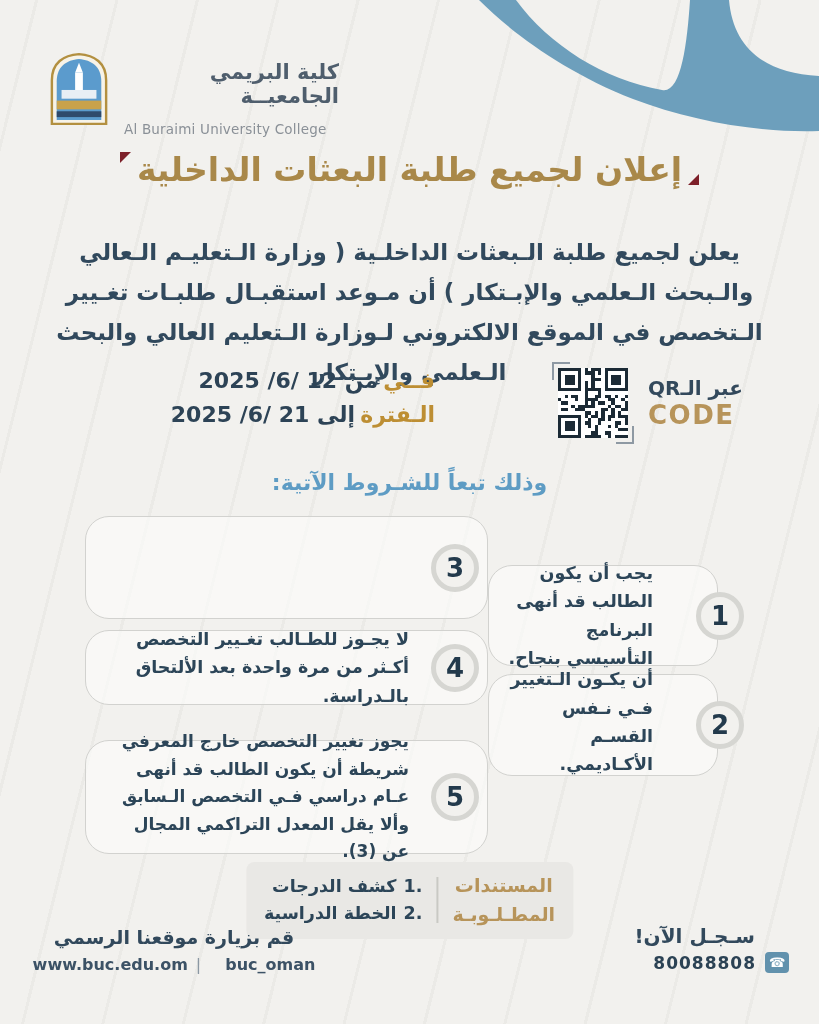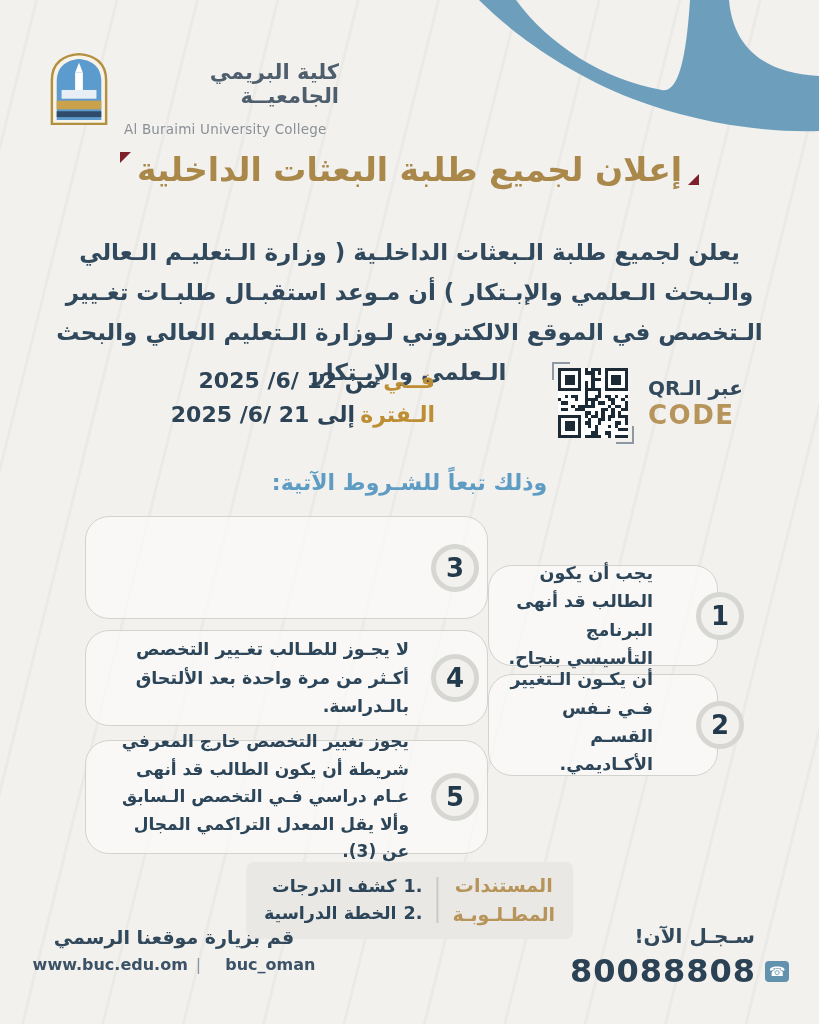--- a/index.html
+++ b/index.html
@@ -52,21 +52,21 @@
       font-size:22px; font-weight:800; color:#5e9cc4; direction:rtl; }
   .cond-box{ position:absolute; border:1.5px solid #d2d2cf; border-radius:24px;
       background:rgba(252,252,250,.65); display:flex; align-items:center; direction:rtl; }
   .cond-text{ color:#2c4558; font-weight:700; text-align:right; line-height:1.62; width:100%; }
   .circle{ position:absolute; top:50%; transform:translateY(-50%); width:48px; height:48px;
       border-radius:50%; background:#f2f1ee; border:5px solid #d6d6d2; display:flex;
       align-items:center; justify-content:center; font-size:26px; font-weight:800; color:#233a4c; }
   .box-1{ left:488px; top:565px; width:230px; height:101px; padding:10px 64px 10px 16px; font-size:17.5px;}
   .box-2{ left:488px; top:674px; width:230px; height:102px; padding:10px 64px 16px 16px; font-size:17.5px;}
   .box-3{ left:85px;  top:516px; width:403px; height:103px; padding:10px 78px 10px 24px; font-size:17.5px;}
-  .box-4{ left:85px;  top:630px; width:403px; height:96px; padding:10px 78px 10px 24px; font-size:17.5px;justify-content:flex-end;}
+  .box-4{ left:85px;  top:630px; width:403px; height:75px; padding:10px 78px 10px 24px; font-size:17.5px;justify-content:flex-end;}
   .box-5{ left:85px;  top:740px; width:403px; height:114px; padding:10px 78px 10px 22px; font-size:17px;justify-content:flex-end;}
   .circle-in{ right:8px; }     
   .circle-edge{ right:-27px; } 
 
   
   .docs{ position:absolute; top:862px; left:50%; transform:translateX(-50%);
       background:#e9e8e5; border-radius:8px; display:flex; direction:rtl;
       align-items:center; gap:14px; padding:9px 18px; }
   .docs-label{ color:#b7945a; font-weight:800; font-size:19px; line-height:1.55; text-align:center; }
   .docs-div{ width:2px; height:46px; background:#c9c9c4; }
@@ -76,21 +76,21 @@
 
   
   .footer-left{ position:absolute; left:52px; top:926px; width:244px; text-align:center; }
   .visit{ font-size:19px; font-weight:800; color:#32495c; direction:rtl; }
   .site-row{ margin-top:7px; display:flex; align-items:center; justify-content:center; gap:8px;
       color:#3c5266; font-size:16px; font-weight:600; }
   .sep{ color:#8b98a3; font-weight:400; }
   .footer-right{ position:absolute; right:30px; top:924px; display:flex; flex-direction:column; align-items:flex-end; }
   .register{ font-size:20px; font-weight:800; color:#32495c; direction:rtl; margin-right:34px; }
   .phone-row{ display:flex; align-items:center; gap:9px; margin-top:4px; }
-  .phone-num{ font-size:32px; font-weight:700; color:#2b4254; letter-spacing:1px; }
+  .phone-num{ font-size:17px; font-weight:700; color:#2b4254; letter-spacing:1px; }
   .phone-icon{ width:24px; height:21px; background:#6292ad; border-radius:4px; color:#fff;
       display:flex; align-items:center; justify-content:center; font-size:13px; }
 </style>
 </head>
 <body>
 
 <div class="poster">
   <div class="stripes"></div>
 
   <svg class="swoosh" viewBox="0 0 390 165">

